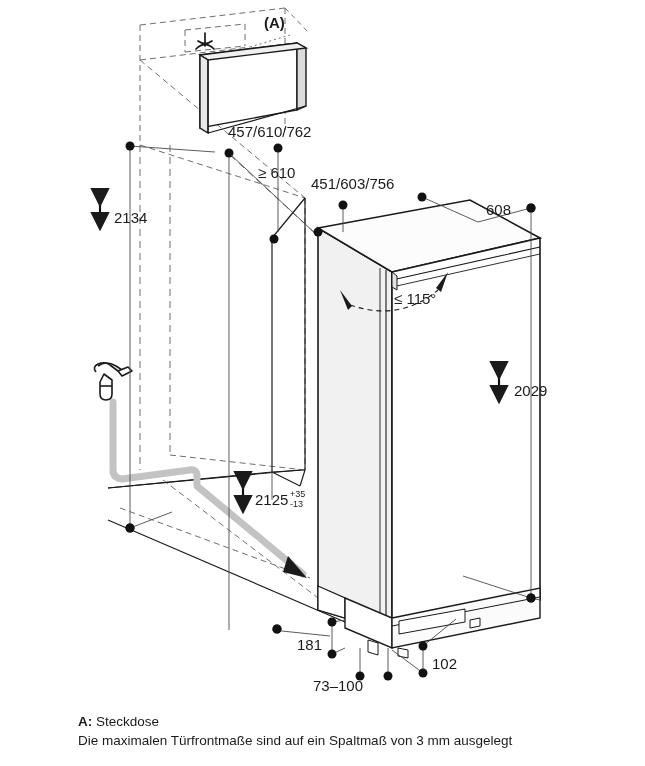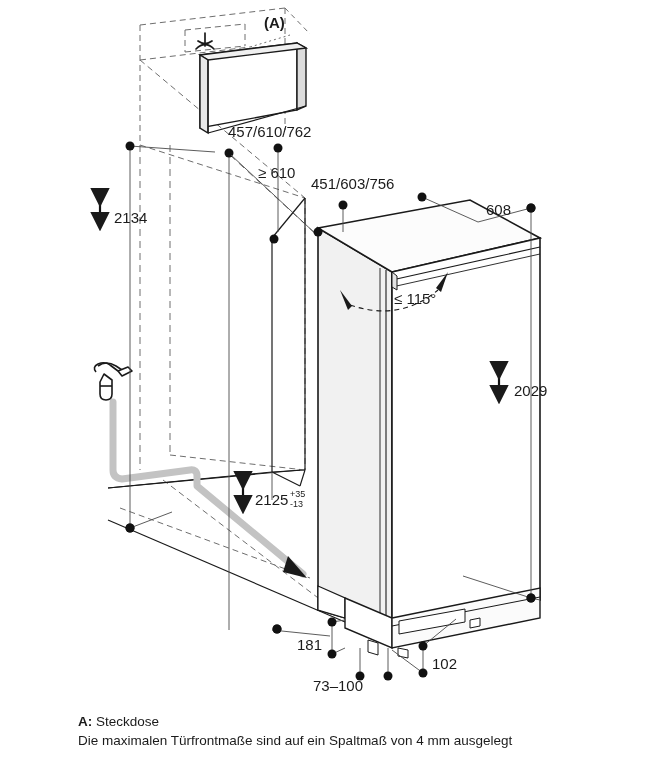--- a/index.html
+++ b/index.html
@@ -209,16 +209,16 @@
       <text x="290" y="497" font-size="9">+35</text>
       <text x="290" y="507" font-size="9">-13</text>
       <text x="297" y="650" font-size="15">181</text>
       <text x="432" y="669" font-size="15">102</text>
       <text x="313" y="691" font-size="15">73–100</text>
     </g>
   </svg>
 
   <div id="caption">
     <div class="line"><span class="lbl">A:</span><span> Steckdose</span></div>
-    <div class="line">Die maximalen Türfrontmaße sind auf ein Spaltmaß von 4 mm ausgelegt</div>
+    <div class="line">Die maximalen Türfrontmaße sind auf ein Spaltmaß von 3 mm ausgelegt</div>
   </div>
 
 </div>
 
 </body></html>

